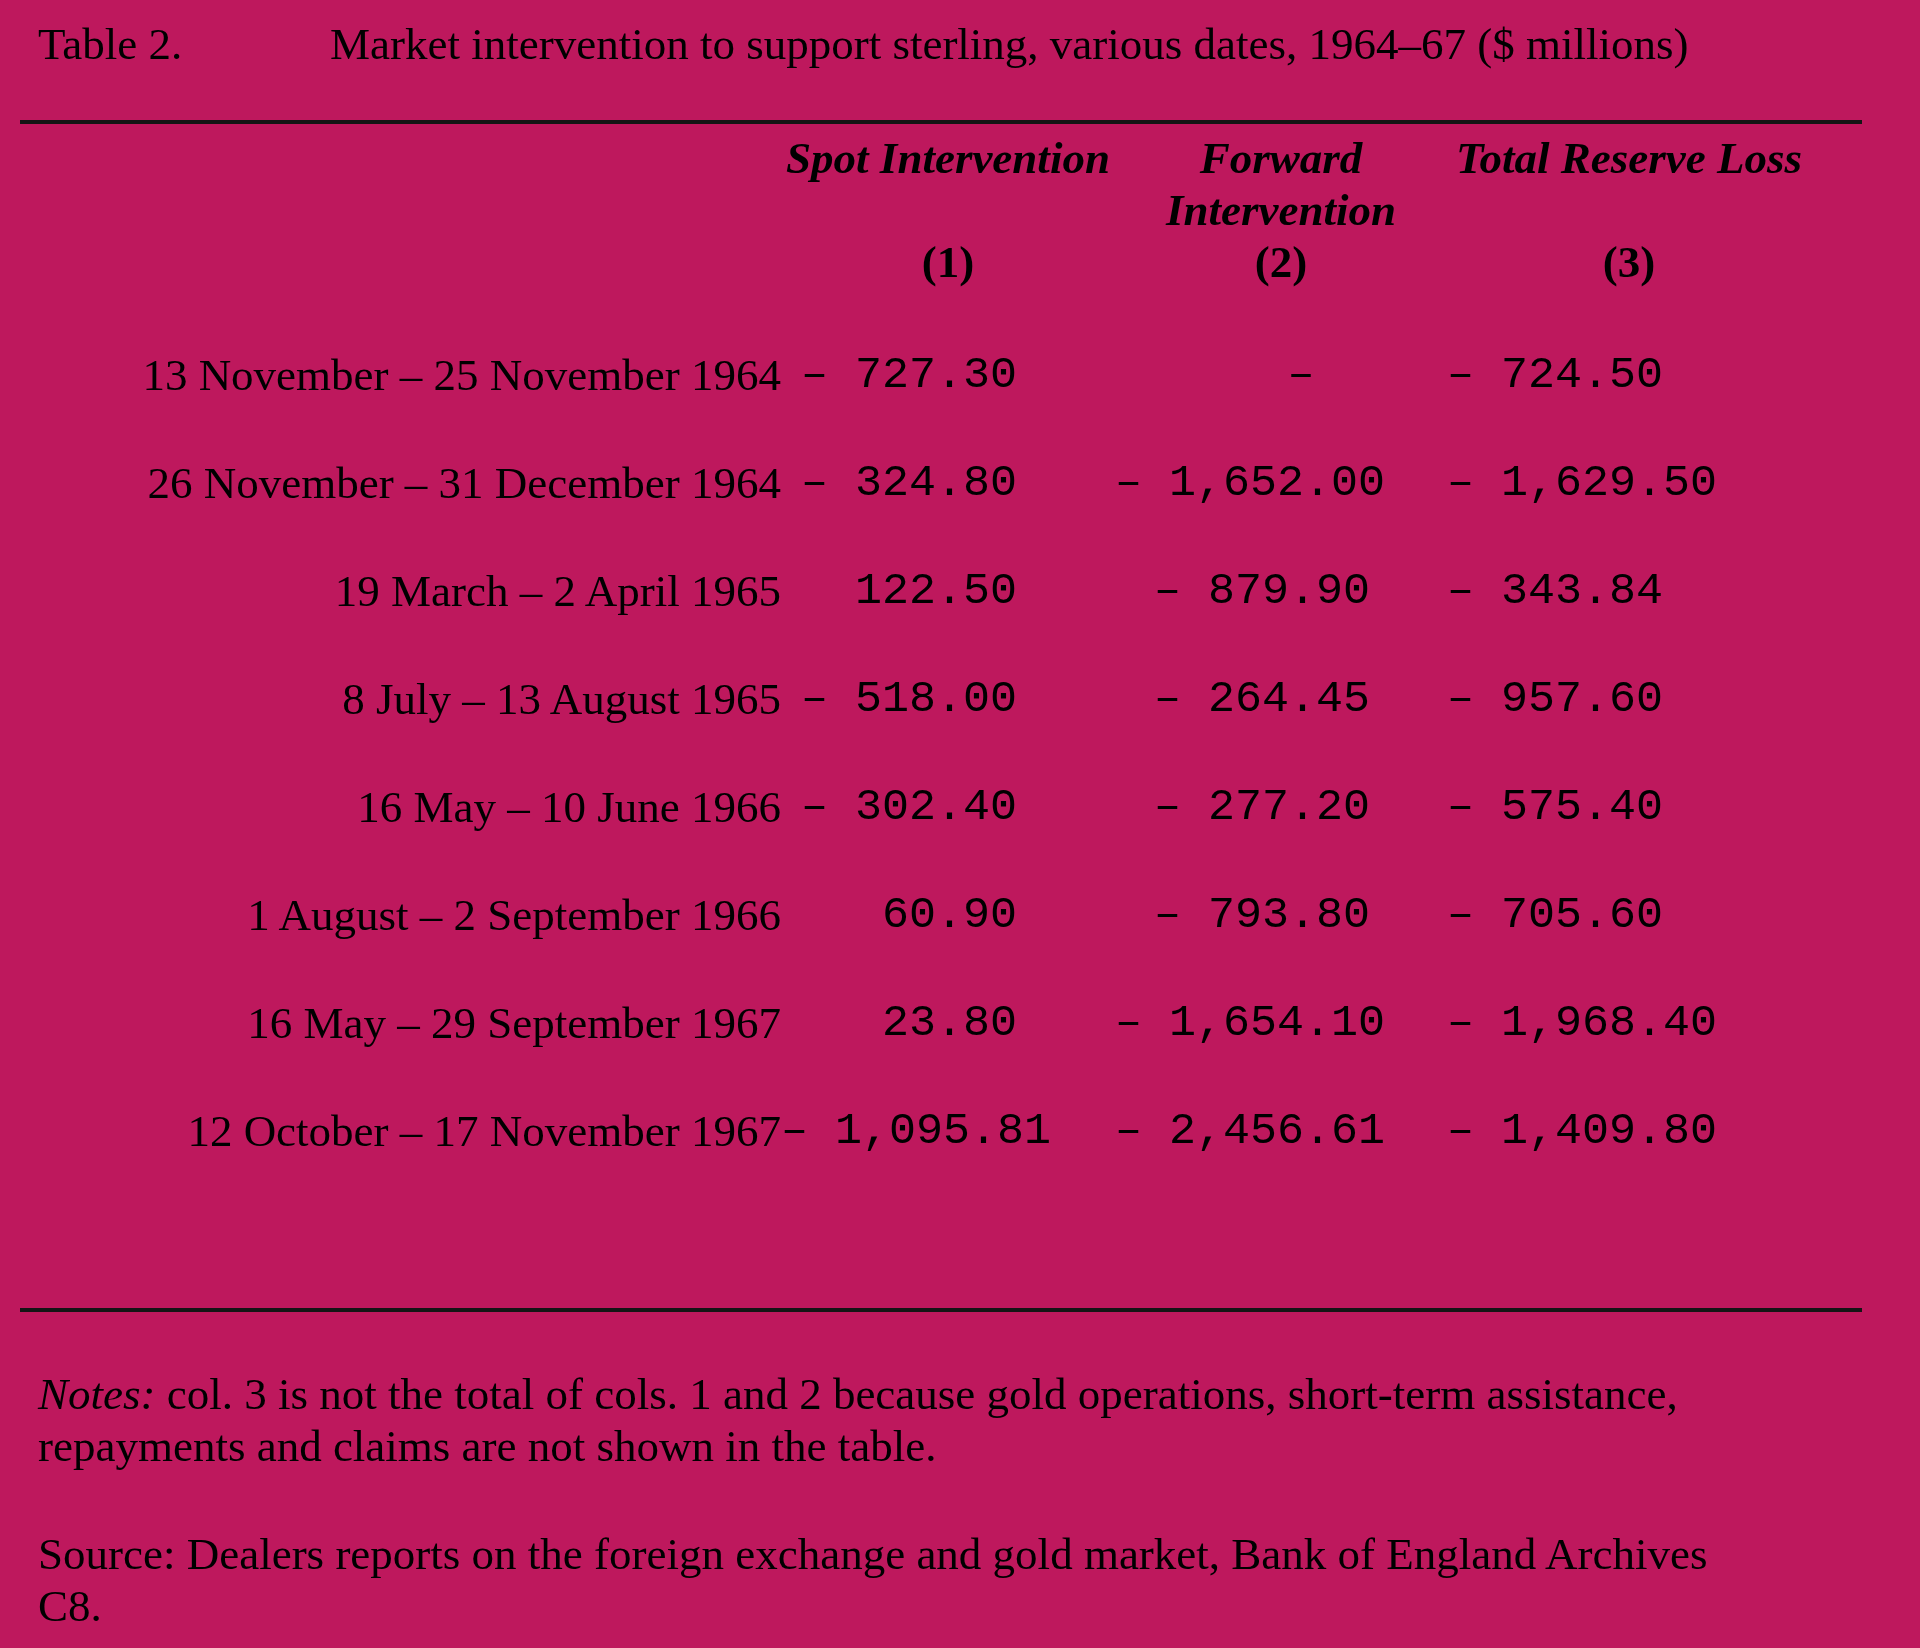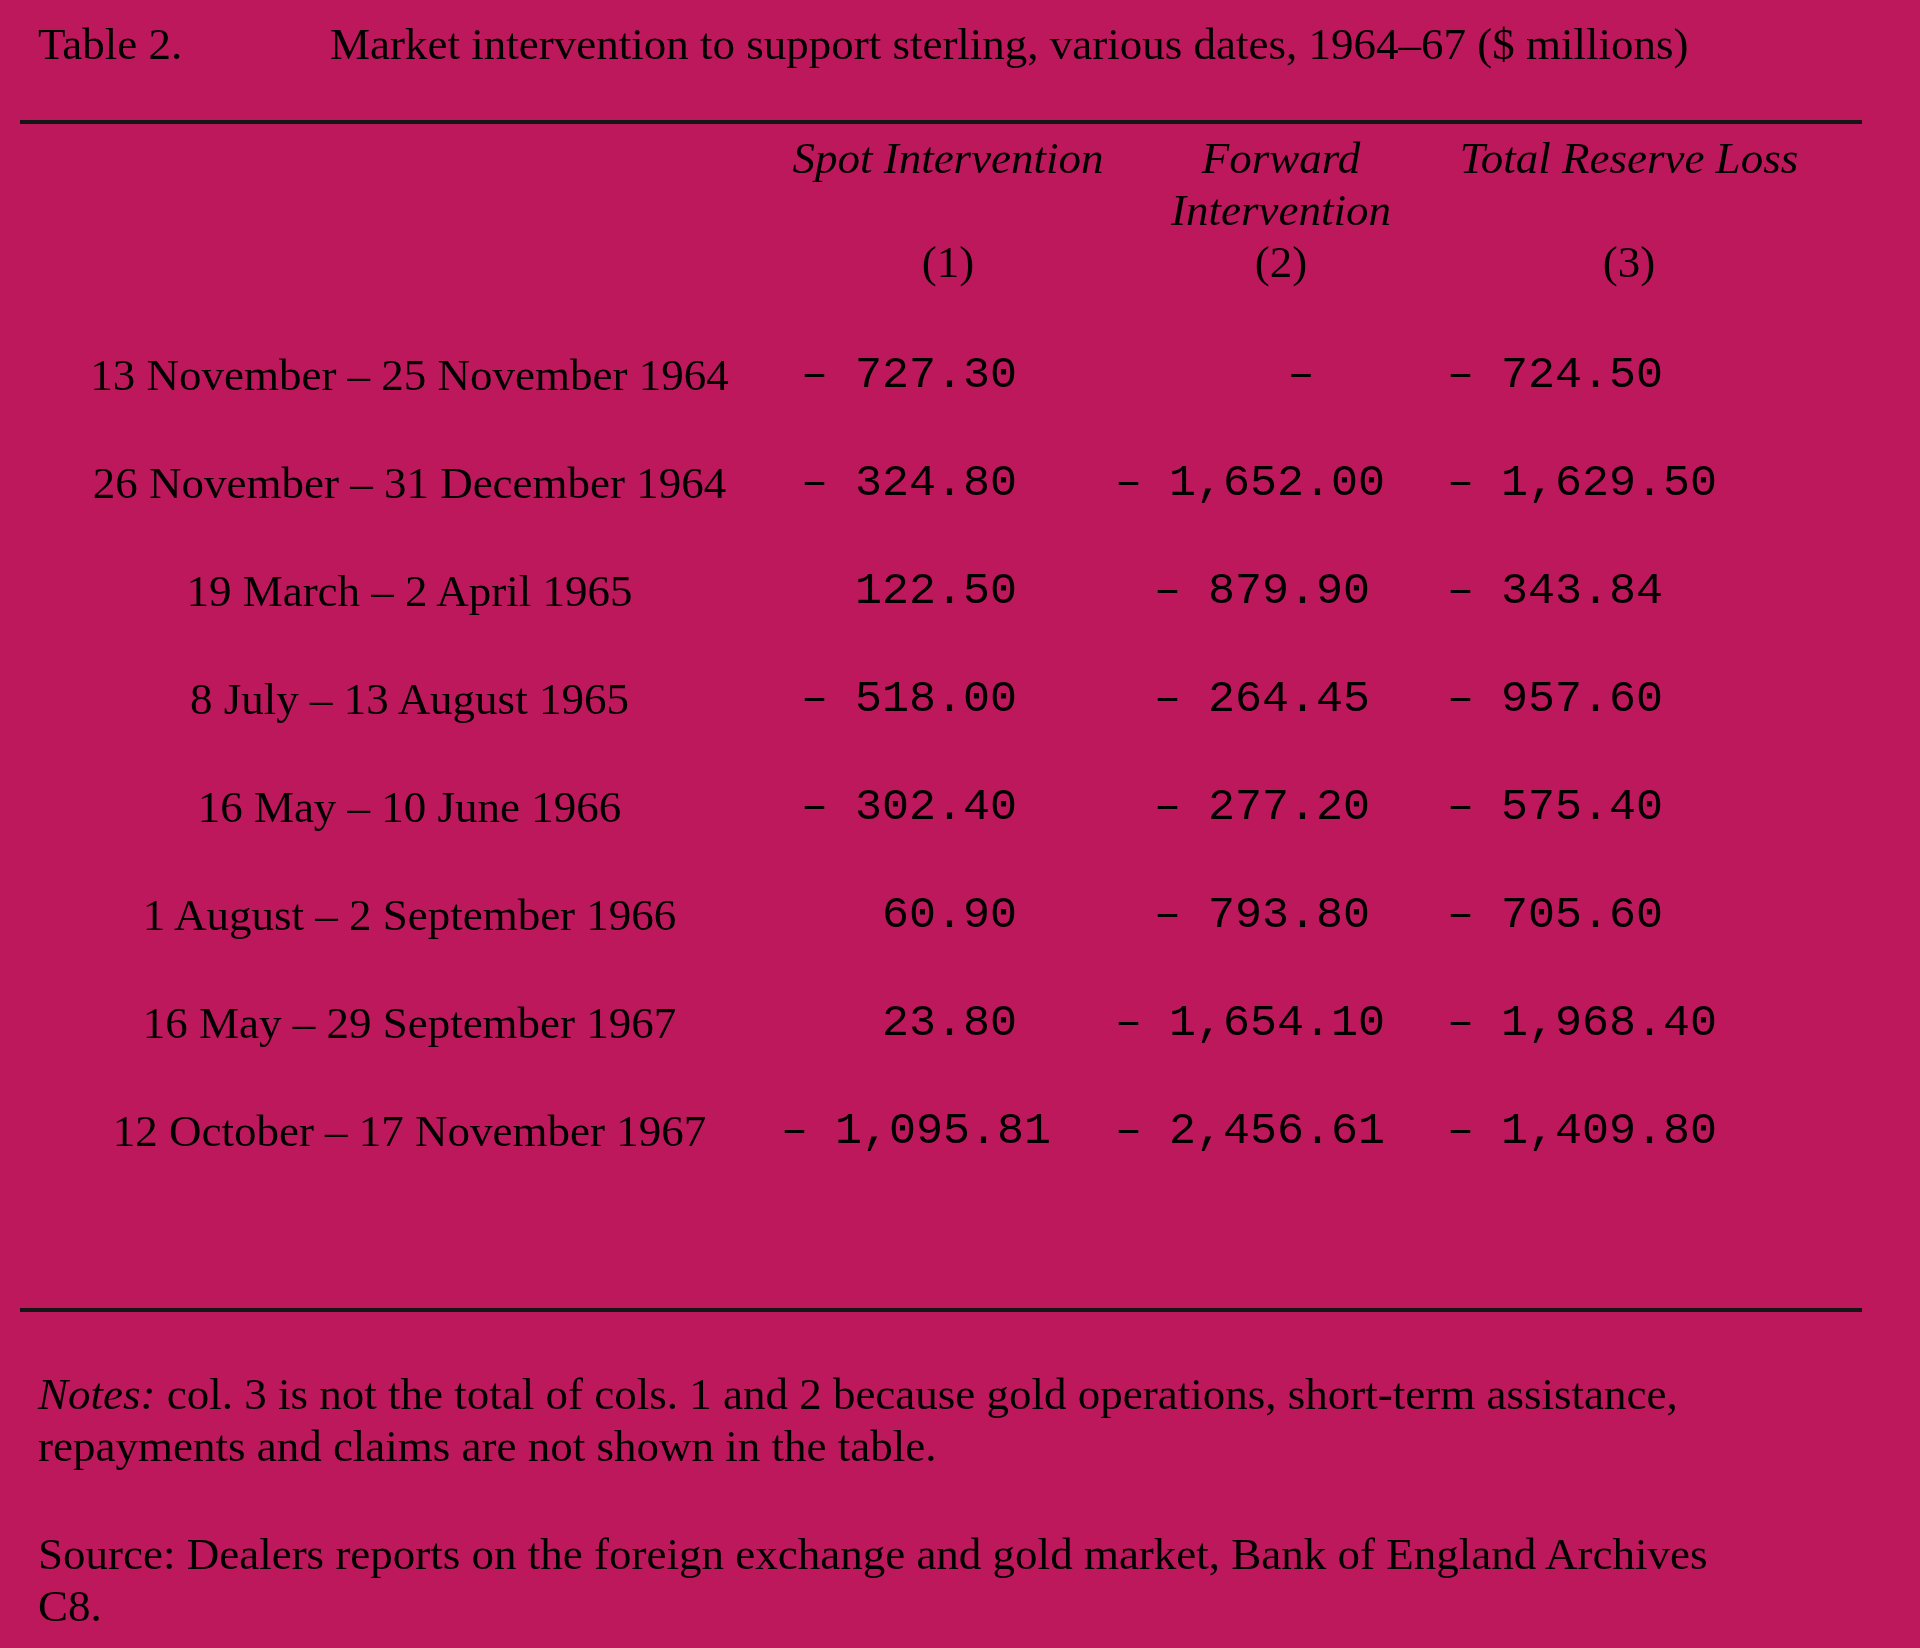--- a/index.html
+++ b/index.html
@@ -45,21 +45,21 @@
     width: 1842px;
     table-layout: fixed;
     border-collapse: collapse;
     font-size: 45px;
   }
   th {
     position: relative;
     height: 189px;
     vertical-align: top;
     padding: 8px 0 0 0;
-    font-weight: normal;
+    font-weight: bold;
     font-style: italic;
     text-align: center;
     line-height: 52px;
   }
   .colname-line { white-space: nowrap; }
   .colnum {
     position: absolute;
     top: 112px;
     left: 0;
     right: 0;
@@ -68,21 +68,21 @@
     line-height: 52px;
   }
   td {
     height: 108px;
     vertical-align: middle;
     padding: 0;
   }
   td.date-cell {
     padding-left: 18px;
     white-space: nowrap;
-    text-align: center;
+    text-align: right;
   }
   td.num-cell {
     text-align: right;
     white-space: nowrap;
     font-family: Liberation Mono, monospace;
   }
   td.c1 { padding-right: 98px; }
   td.c2 { padding-right: 77px; }
   td.c3 { padding-right: 148px; }
   td.num-cell.dash {

